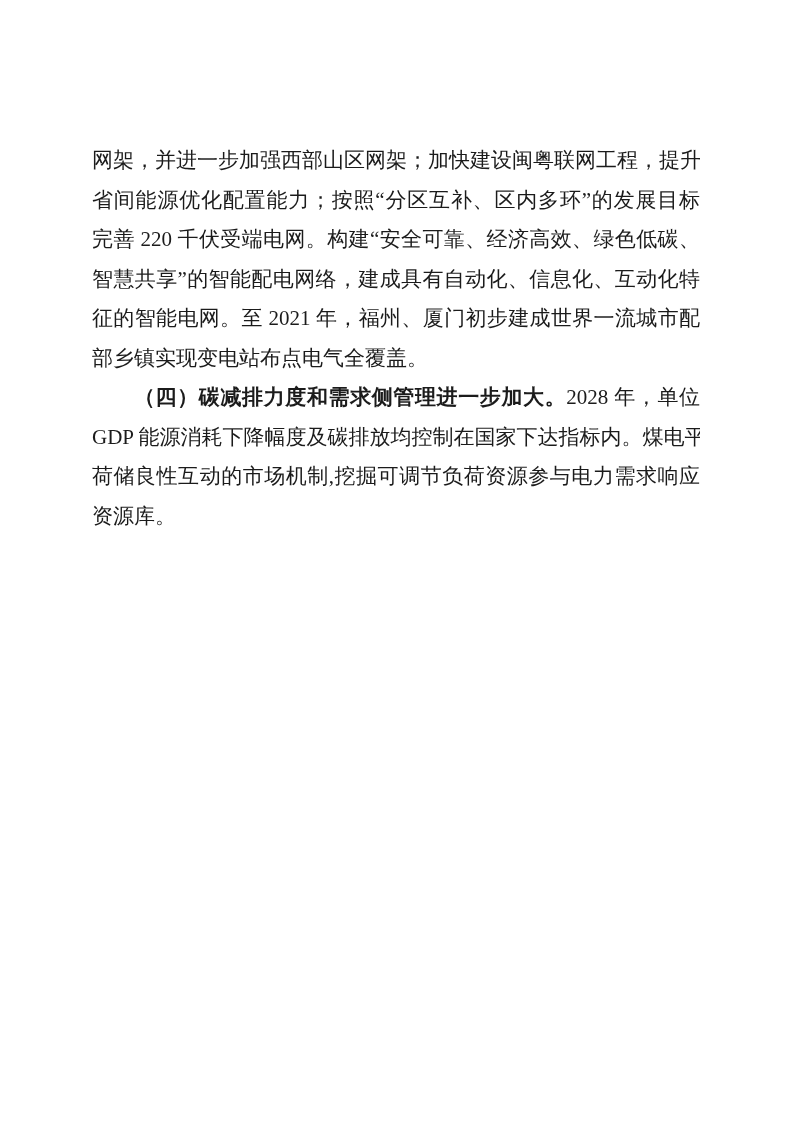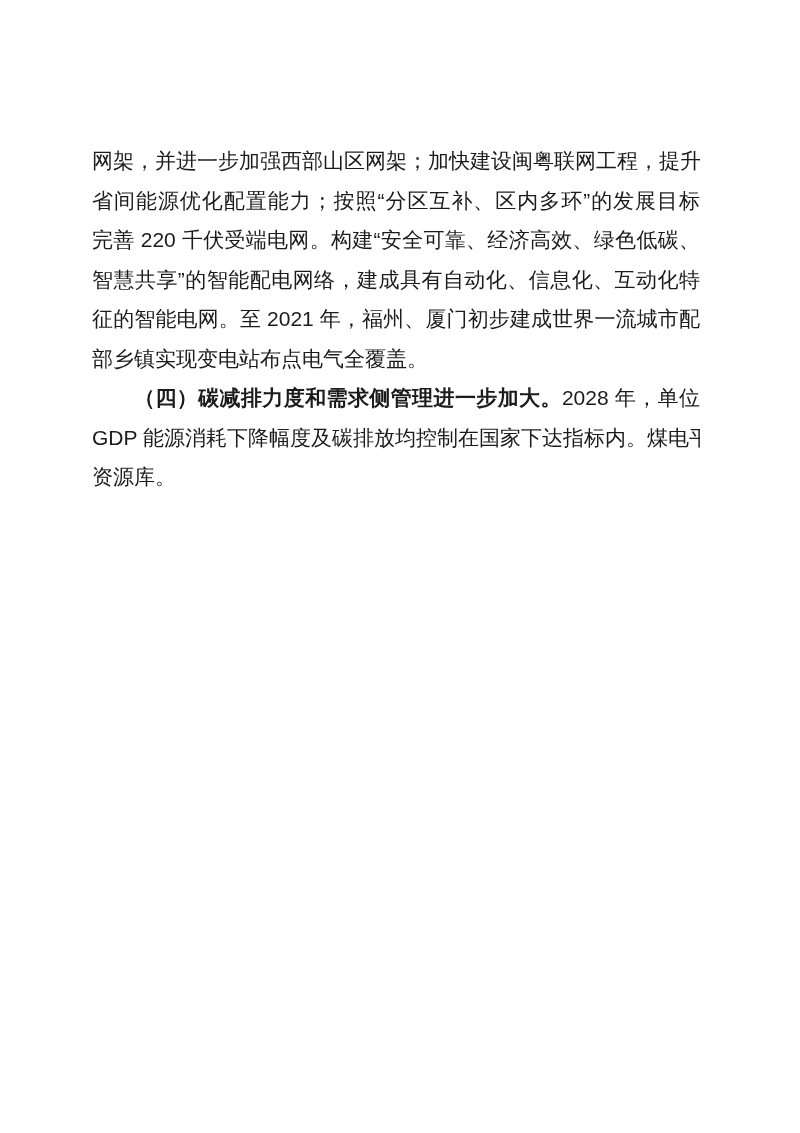--- a/index.html
+++ b/index.html
@@ -6,21 +6,21 @@
     margin: 0;
     padding: 0;
     background: #ffffff;
   }
   .page {
     position: relative;
     width: 800px;
     height: 800px;
     background: #ffffff;
     overflow: hidden;
-    font-family: Liberation Sans, sans-serif;
+    font-family: Liberation Serif, serif;
   }
   .text-block {
     position: absolute;
     left: 92px;
     top: 141px;
     width: 608px;
     font-size: 21px;
     line-height: 39.5px;
     color: #1b1b1b;
     letter-spacing: 0;
@@ -69,20 +69,21 @@
     <div class="line">省间能源优化配置能力；按照“分区互补、区内多环”的发展目标</div>
     <div class="line">完善 220 千伏受端电网。构建“安全可靠、经济高效、绿色低碳、</div>
     <div class="line">智慧共享”的智能配电网络，建成具有自动化、信息化、互动化特</div>
     <div class="line">征的智能电网。至 2021 年，福州、厦门初步建成世界一流城市配</div>
     <div class="line para-end">部乡镇实现变电站布点电气全覆盖。</div>
 
     <div class="line indent">
       <span class="bold">（四）碳减排力度和需求侧管理进一步加大。</span><span>2028 年，单位</span>
     </div>
     <div class="line">GDP 能源消耗下降幅度及碳排放均控制在国家下达指标内。煤电平</div>
+    <div class="line">荷储良性互动的市场机制,挖掘可调节负荷资源参与电力需求响应</div>
     <div class="line para-end">资源库。</div>
   </div>
 
   <div class="footer">
     <span class="dash">—</span><span class="num">16</span><span class="dash">—</span>
   </div>
 
 </div>
 
 </body></html>

